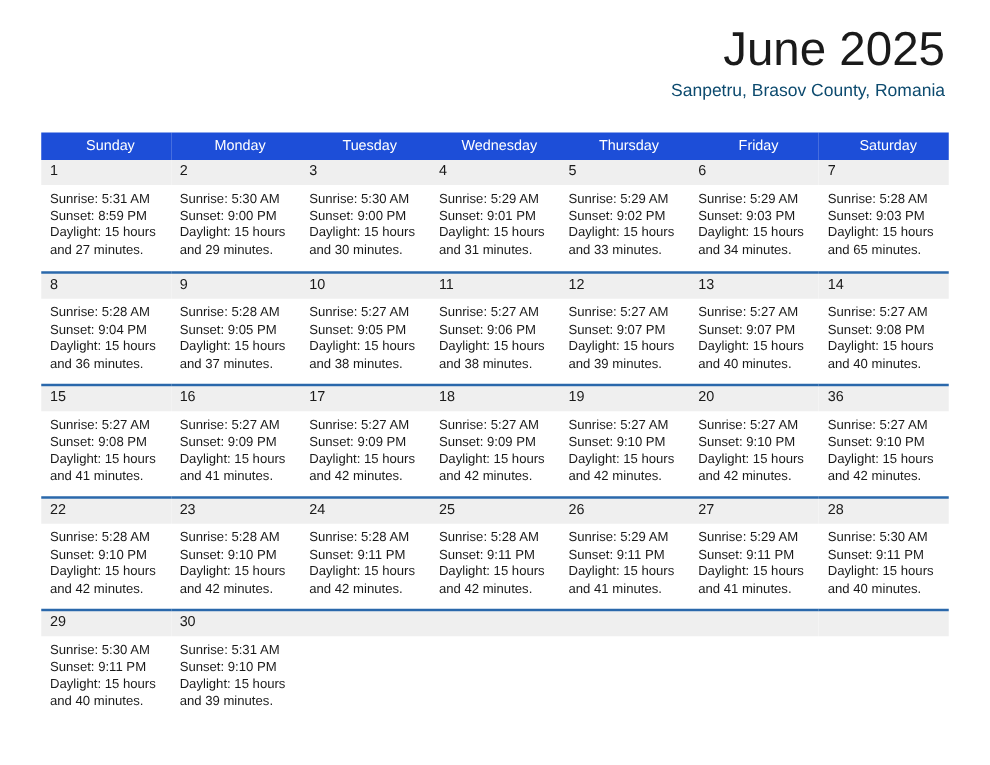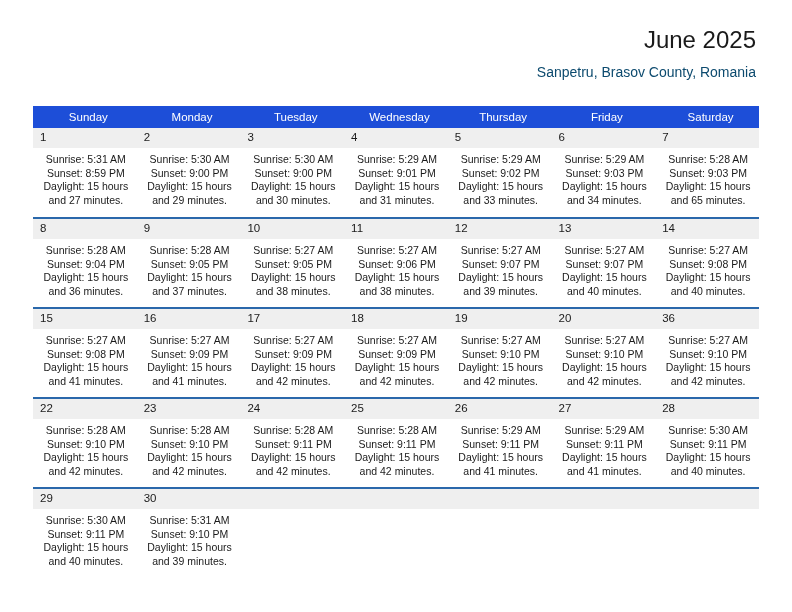--- a/index.html
+++ b/index.html
@@ -61,21 +61,21 @@
     border-bottom: 21px solid transparent;
   }
 
   .title-block {
     position: absolute;
     right: 36px;
     top: 24px;
     text-align: right;
   }
   .month-title {
-    font-size: 24px;
+    font-size: 38px;
     font-weight: normal;
     color: #1a1a1a;
     line-height: 32px;
     white-space: nowrap;
   }
   .location {
     font-size: 14px;
     color: #0c4a6e;
     line-height: 18px;
     margin-top: 7px;
@@ -129,21 +129,20 @@
     line-height: 13px;
     height: 20px;
     box-sizing: border-box;
   }
   .daynum.empty { color: transparent; }
   .info {
     padding: 5px 5px 0 7px;
     font-size: 10.5px;
     line-height: 13.6px;
     color: #1a1a1a;
-    text-align: center;
   }
   .info div { white-space: nowrap; }
 </style>
 </head>
 <body>
 
 <div class="page">
 
   <div class="top">
 

